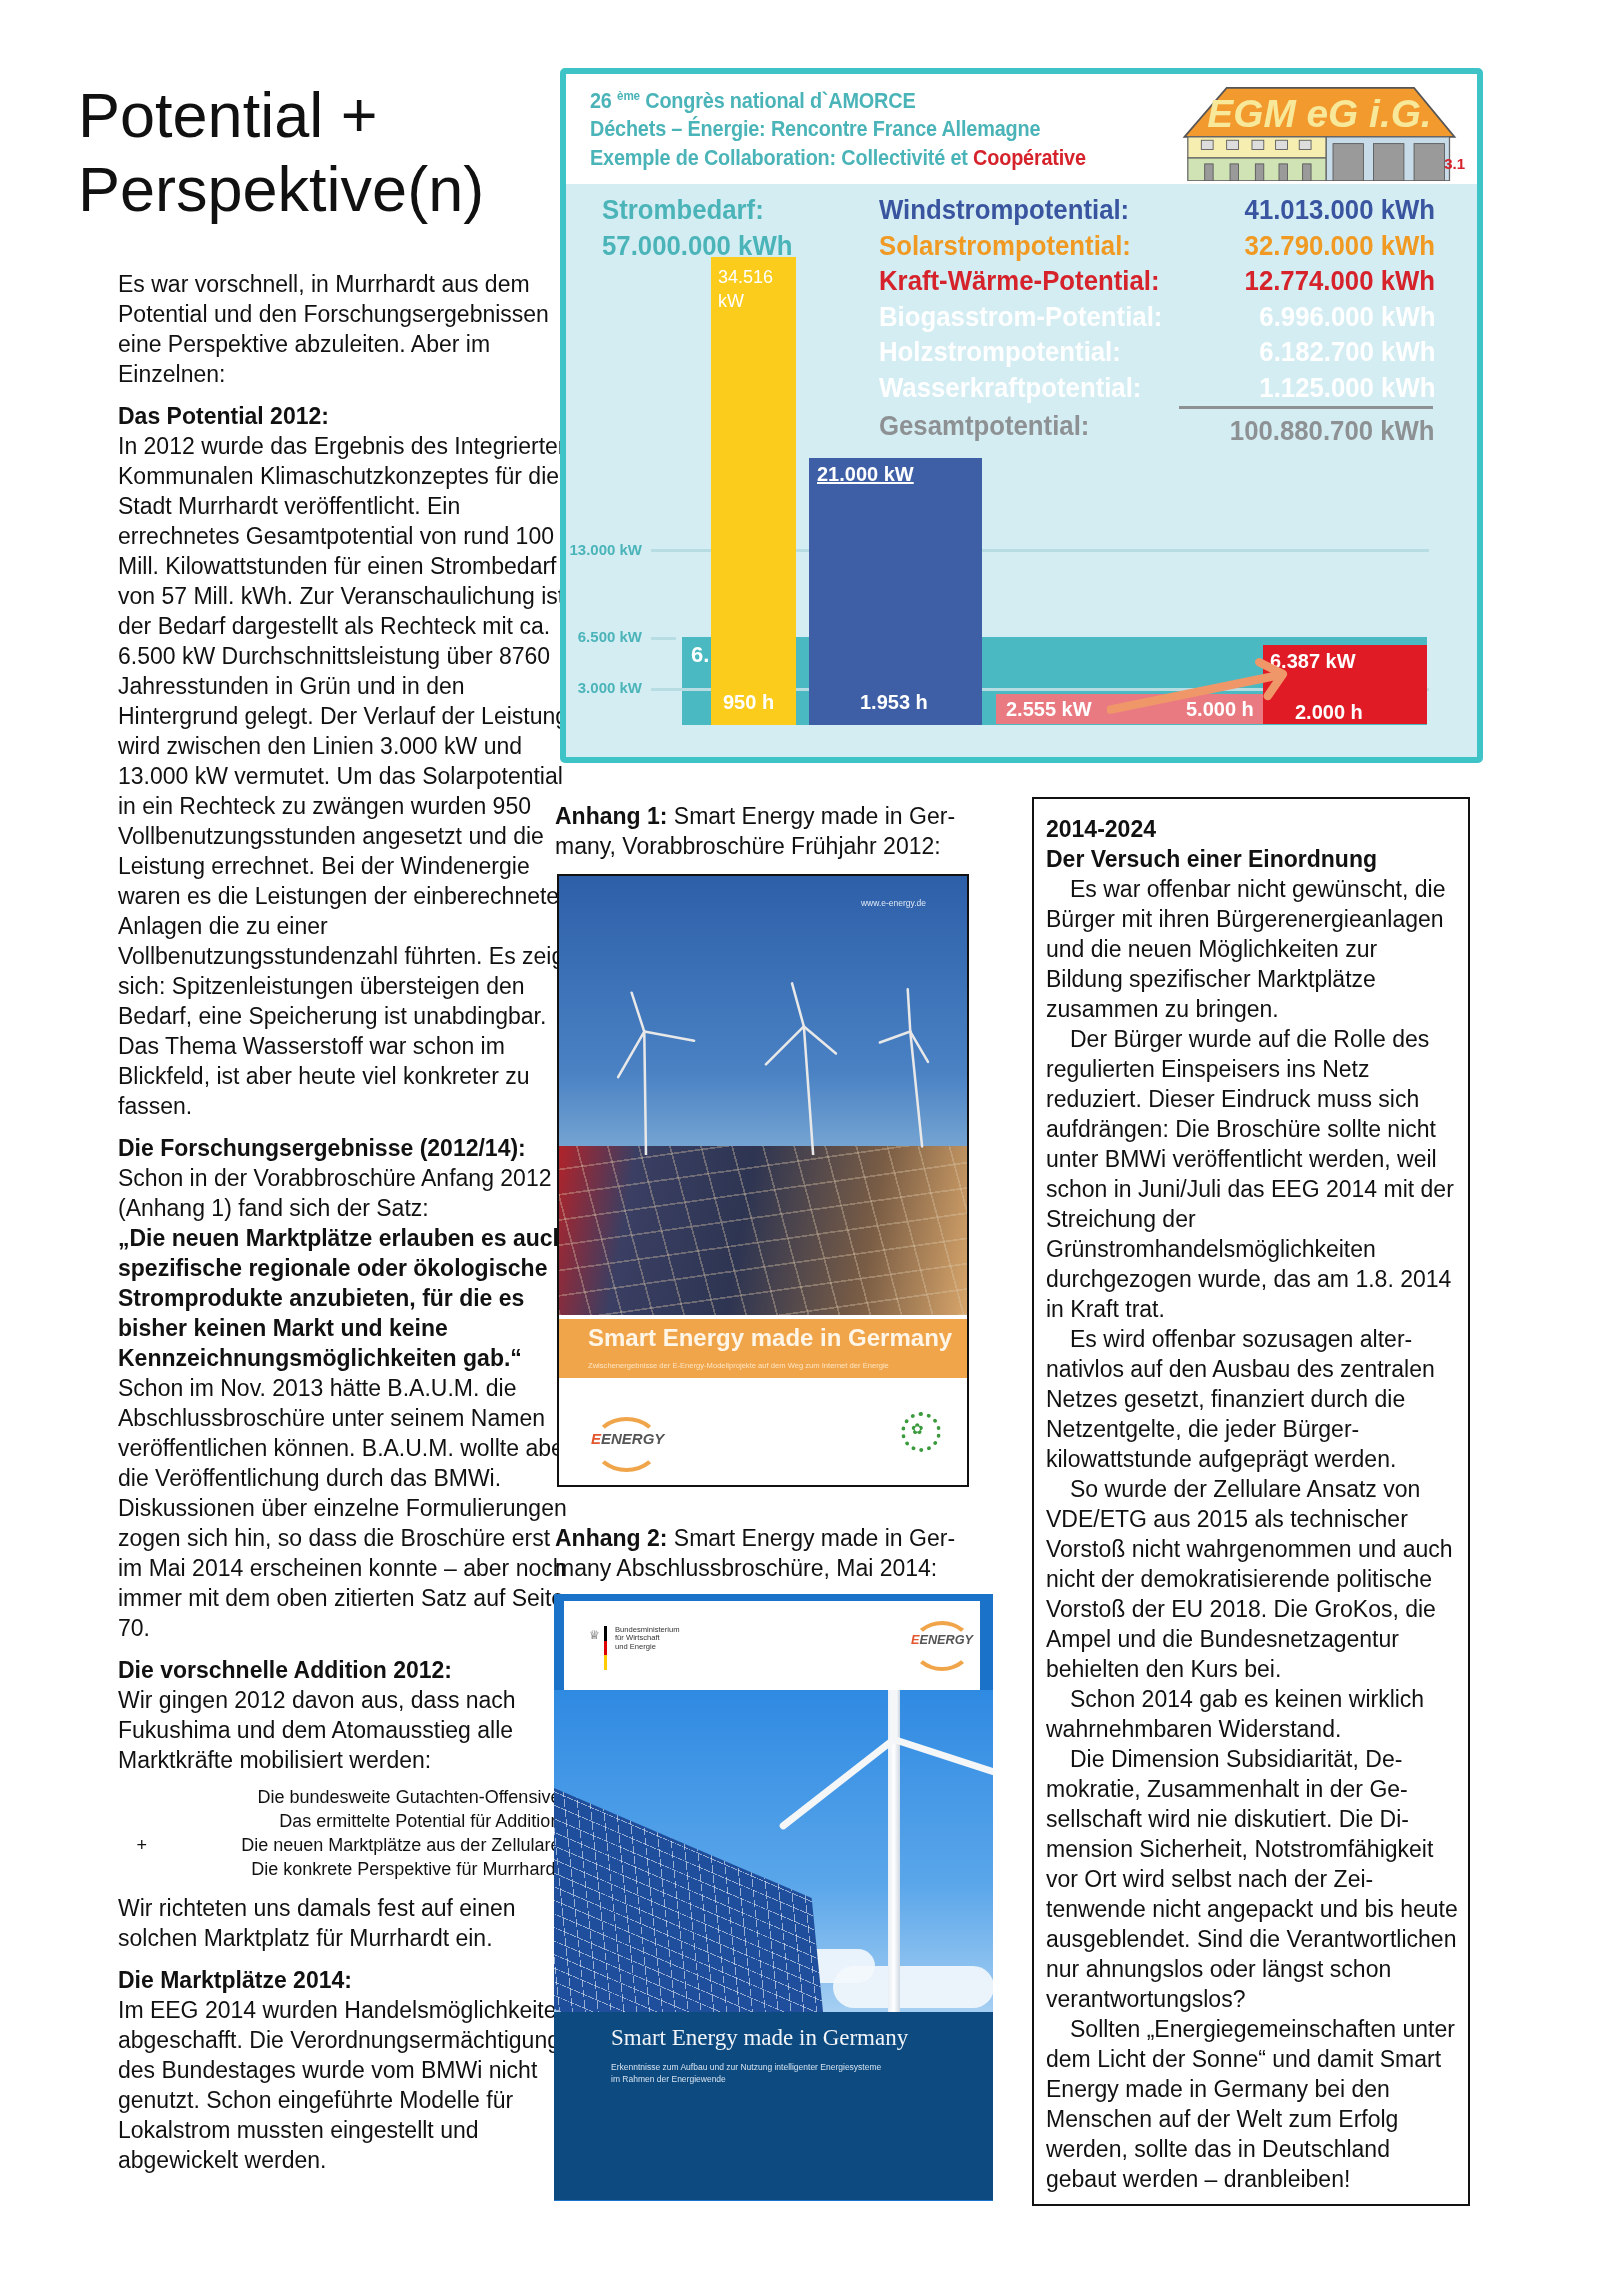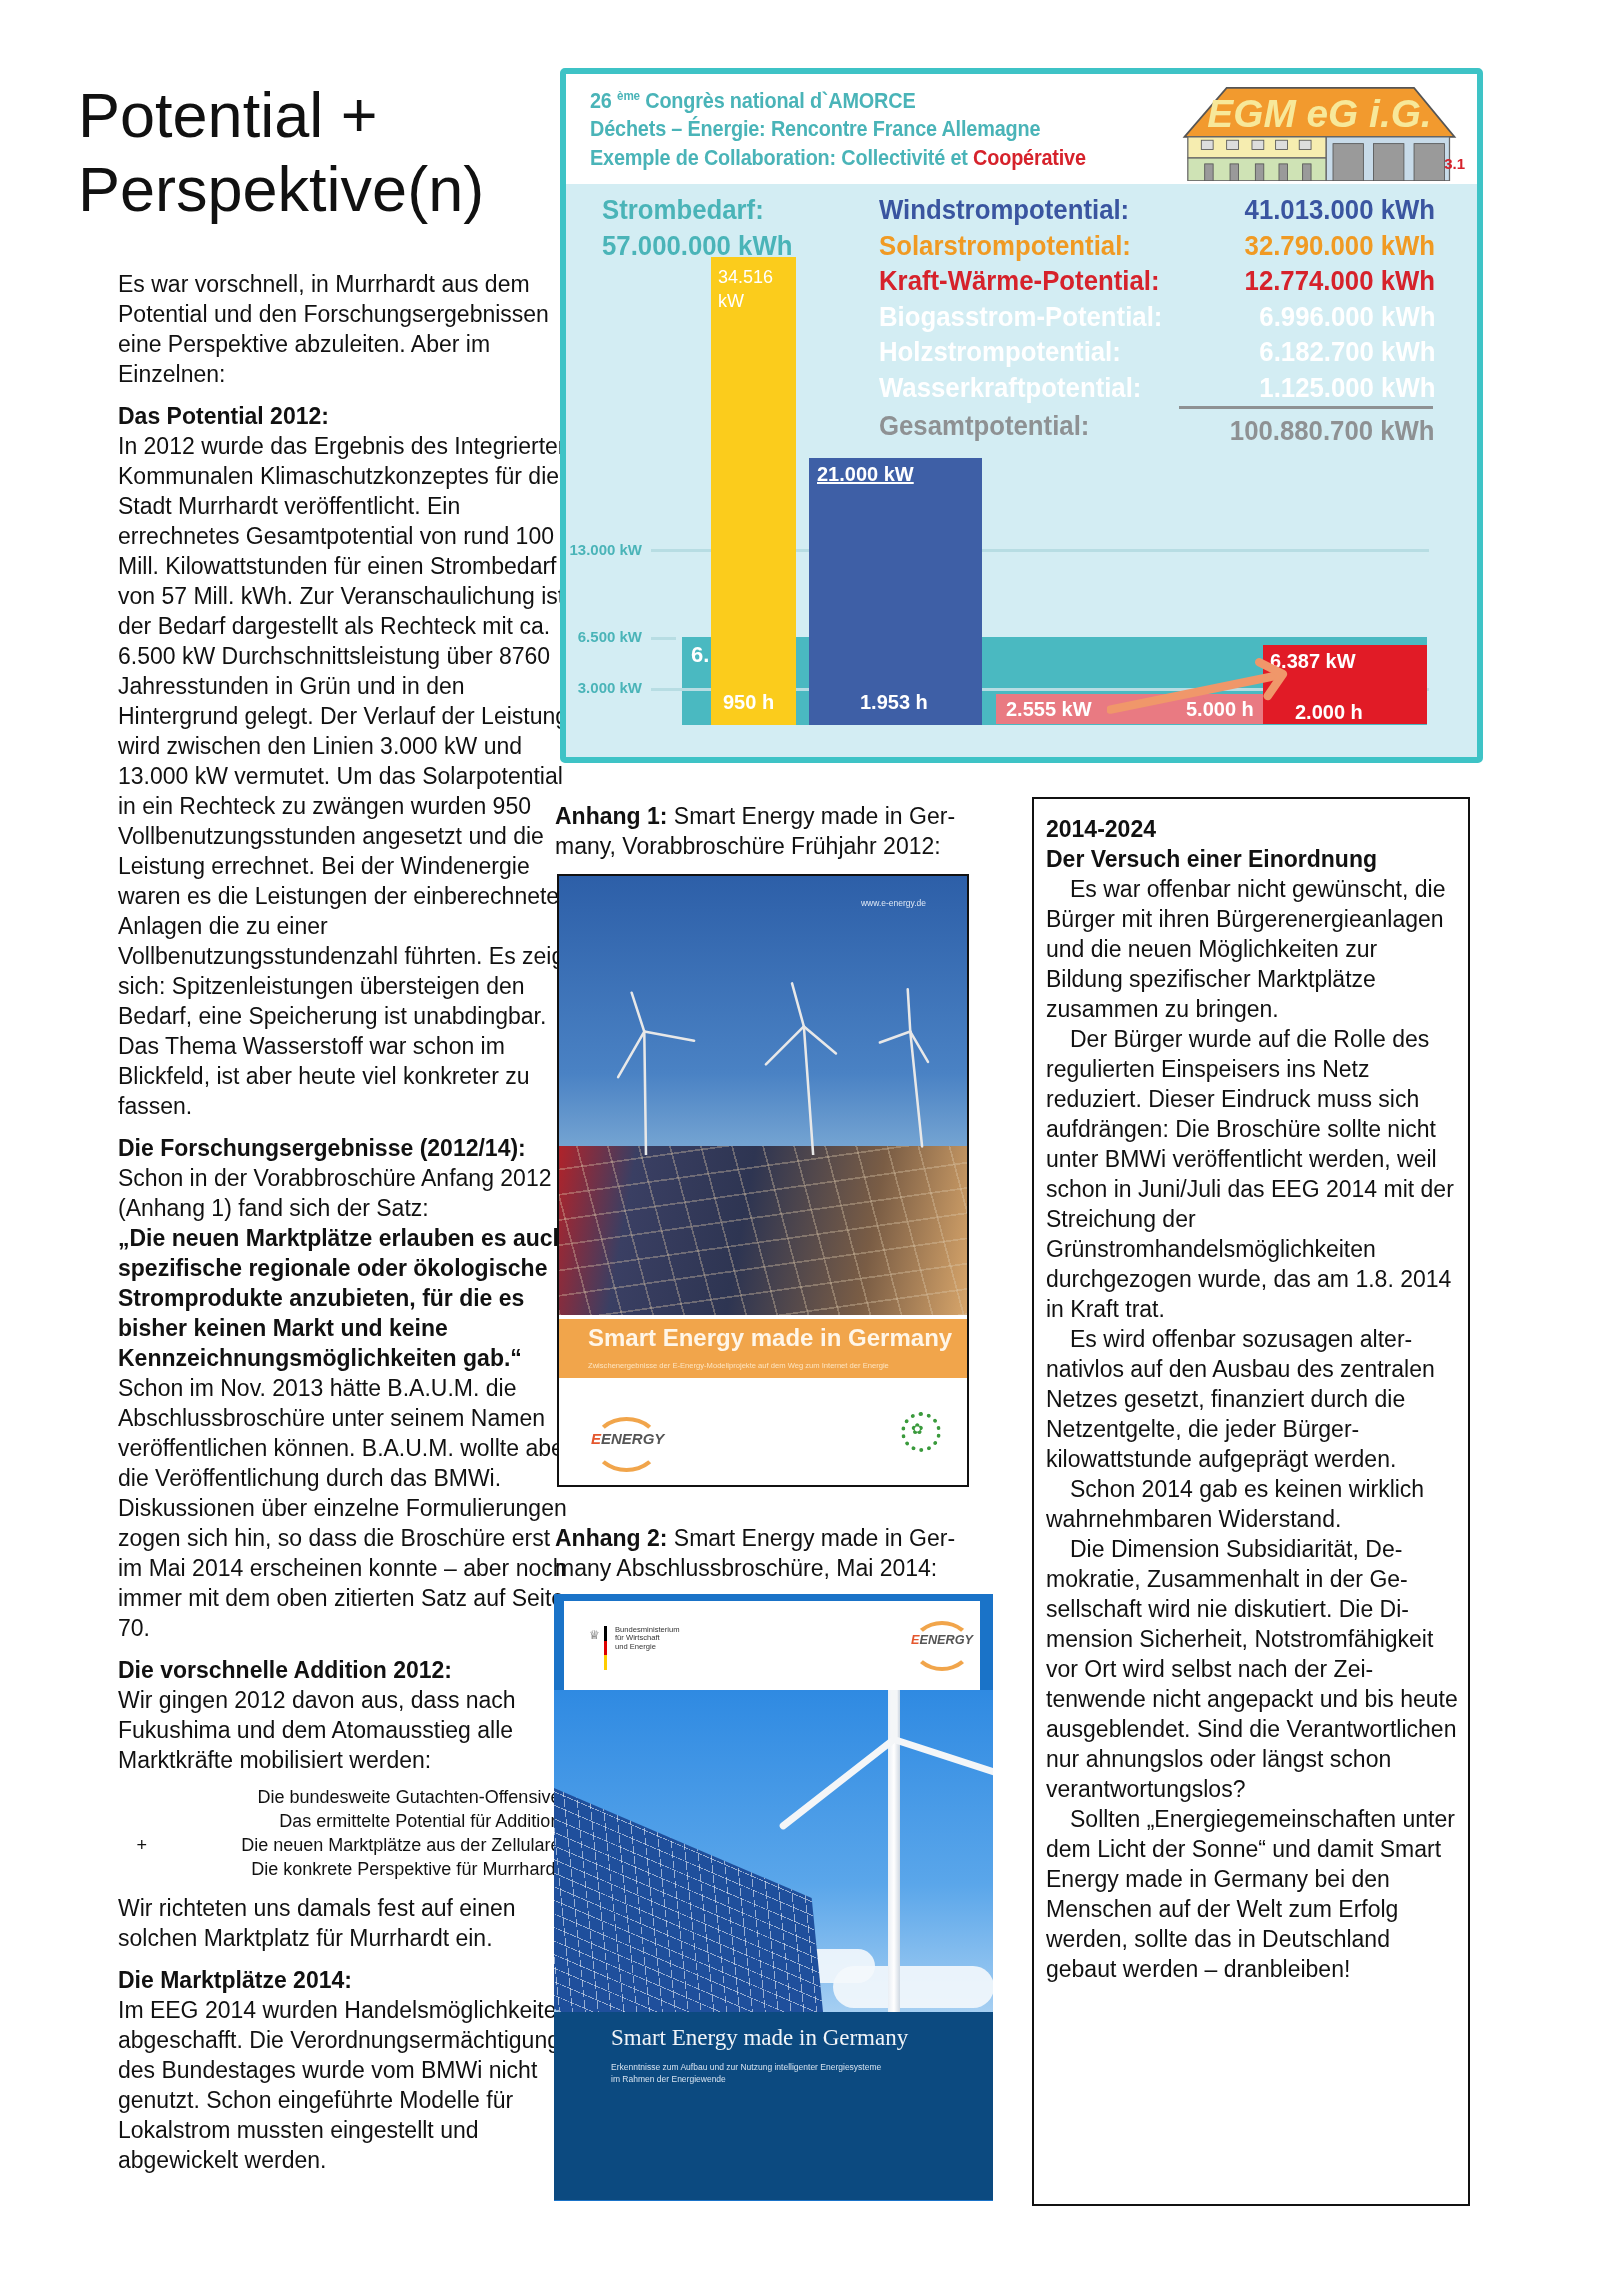--- a/index.html
+++ b/index.html
@@ -283,18 +283,19 @@
   </div>
 </div>
 
 <div class="abs rbox">
   <div class="rbox-inner col-text">
     <p class="h">2014-2024</p>
     <p class="h">Der Versuch einer Einordnung</p>
     <p class="ind">Es war offenbar nicht gewünscht, die Bürger mit ihren Bürgerenergie­anlagen und die neuen Möglichkei­ten zur Bildung spezifischer Markt­plätze zusammen zu bringen.</p>
     <p class="ind">Der Bürger wurde auf die Rolle des regulierten Einspeisers ins Netz reduziert. Dieser Eindruck muss sich aufdrängen: Die Broschüre sollte nicht unter BMWi veröffentlicht werden, weil schon in Juni/Juli das EEG 2014 mit der Streichung der Grünstromhandelsmöglichkeiten durchgezogen wurde, das am 1.8. 2014 in Kraft trat.</p>
     <p class="ind">Es wird offenbar sozusagen alter­nativlos auf den Ausbau des zentra­len Netzes gesetzt, finanziert durch die Netzentgelte, die jeder Bürger­kilowattstunde aufgeprägt werden.</p>
+    <p class="ind">So wurde der Zellulare Ansatz von VDE/ETG aus 2015 als technischer Vorstoß nicht wahrgenommen und auch nicht der demokratisierende politische Vorstoß der EU 2018. Die GroKos, die Ampel und die Bundes­netzagentur behielten den Kurs bei.</p>
     <p class="ind">Schon 2014 gab es keinen wirklich wahrnehmbaren Widerstand.</p>
     <p class="ind">Die Dimension Subsidiarität, De­mokratie, Zusammenhalt in der Ge­sellschaft wird nie diskutiert. Die Di­mension Sicherheit, Notstromfähig­keit vor Ort wird selbst nach der Zei­tenwende nicht angepackt und bis heute ausgeblendet. Sind die Ver­antwortlichen nur ahnungslos oder längst schon verantwortungslos?</p>
     <p class="ind">Sollten „Energiegemeinschaften unter dem Licht der Sonne“ und da­mit Smart Energy made in Germany bei den Menschen auf der Welt zum Erfolg werden, sollte das in Deutsch­land gebaut werden – dranbleiben!</p>
   </div>
 </div>
 
 
 </body></html>

